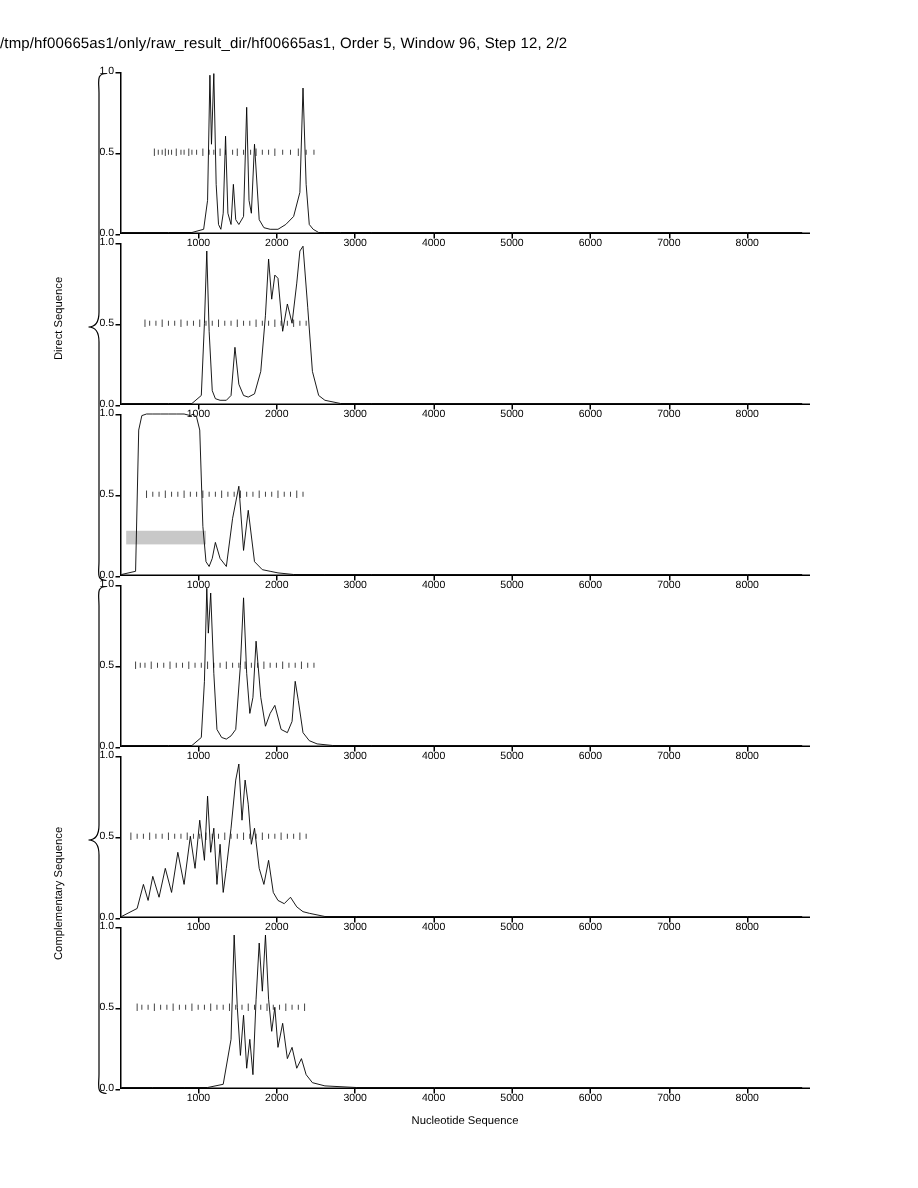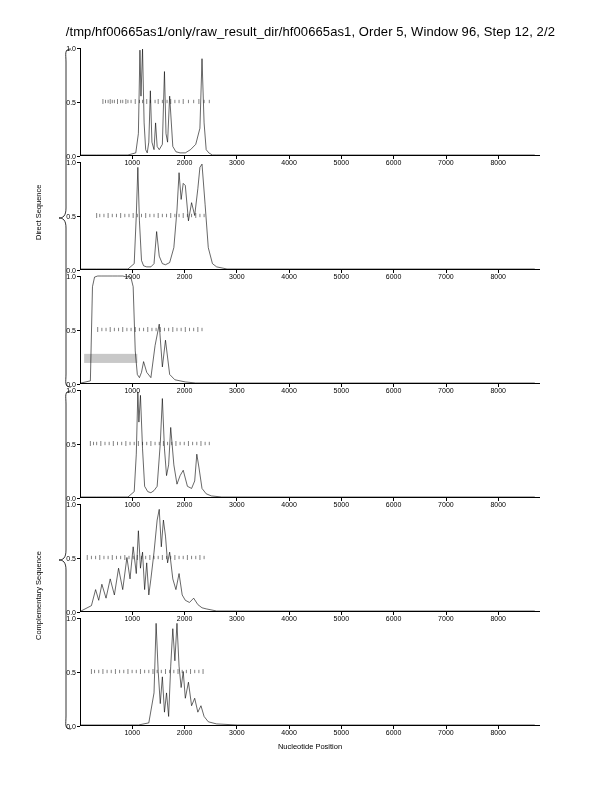--- a/index.html
+++ b/index.html
@@ -18,22 +18,22 @@
   #page {
     position: relative;
     width: 612px;
     height: 792px;
   }
   .figure-title {
     position: absolute;
     top: 24px;
     left: 0;
     width: 555px;
-    text-align: right;
-    font-size: 13px;
+    text-align: left;
+    font-size: 10px;
     letter-spacing: 0.1px;
     white-space: nowrap;
   }
   .panel {
     position: absolute;
     left: 80px;
     width: 460px;
     height: 108px;
   }
   .plot-area {
@@ -452,15 +452,15 @@
       <div class="xtick-label" style="left: 261.364px;">5000</div>
       <div style="position: absolute; left: 260.964px; top: 108px; width: 0.8px; height: 3px; background: rgb(0, 0, 0);"></div>
       <div class="xtick-label" style="left: 313.636px;">6000</div>
       <div style="position: absolute; left: 313.236px; top: 108px; width: 0.8px; height: 3px; background: rgb(0, 0, 0);"></div>
       <div class="xtick-label" style="left: 365.909px;">7000</div>
       <div style="position: absolute; left: 365.509px; top: 108px; width: 0.8px; height: 3px; background: rgb(0, 0, 0);"></div>
       <div class="xtick-label" style="left: 418.182px;">8000</div>
       <div style="position: absolute; left: 417.782px; top: 108px; width: 0.8px; height: 3px; background: rgb(0, 0, 0);"></div>
     </div>
 
-  <div class="axis-xlabel">Nucleotide Position</div>
+  <div class="axis-xlabel">Nucleotide Sequence</div>
 
 </div>
 
 </body></html>

